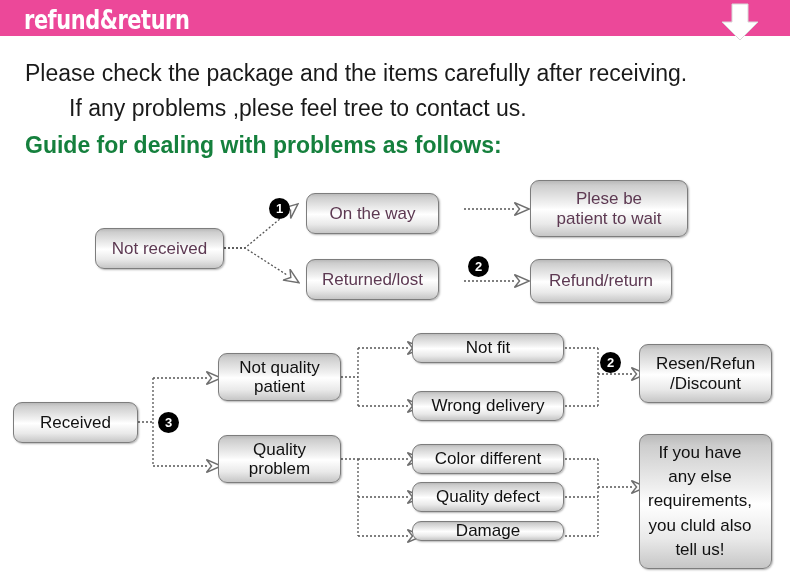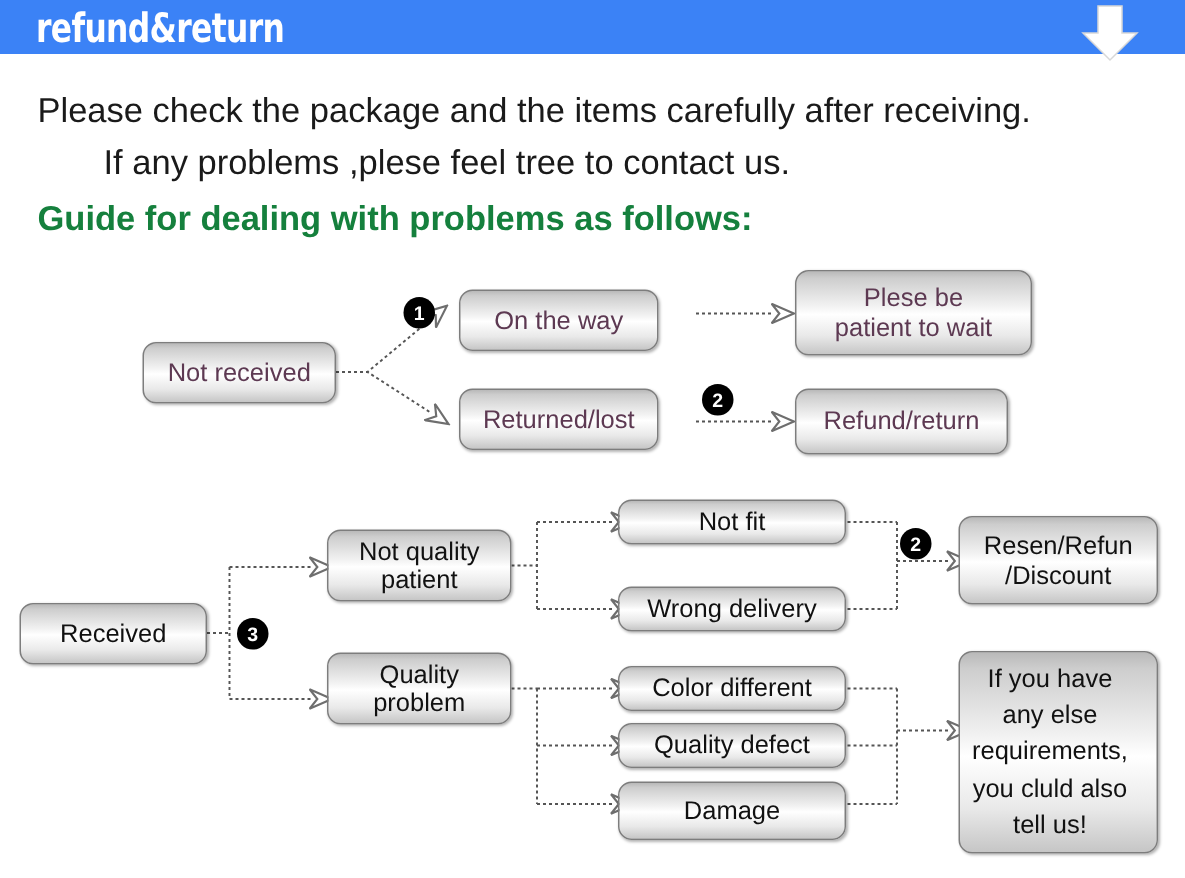--- a/index.html
+++ b/index.html
@@ -8,21 +8,21 @@
     background:#ffffff;
     font-family:"Liberation Sans", sans-serif;
     overflow:hidden;
     position:relative;
   }
   #root{position:absolute;left:0;top:0;width:790px;height:585px;}
 
   
   .header-bar{
     position:absolute;left:0;top:0;width:790px;height:36px;
-    background:#3b82f6;
+    background:#ec4899;
   }
   .header-title{
     position:absolute;left:24px;top:4px;
     color:#ffffff;
     font-family:"Liberation Sans Narrow","DejaVu Sans Condensed","Liberation Sans",sans-serif;
     font-size:27px;font-weight:bold;
     letter-spacing:-0.5px;
     transform:scaleX(0.86);
     transform-origin:left top;
     white-space:nowrap;
@@ -167,21 +167,21 @@
 problem</div>
 
   <div class="fbox" style="left:412px;top:333px;width:152px;height:30px;">Not fit</div>
 
   <div class="fbox" style="left:412px;top:391px;width:152px;height:30px;">Wrong delivery</div>
 
   <div class="fbox" style="left:412px;top:444px;width:152px;height:30px;">Color different</div>
 
   <div class="fbox" style="left:412px;top:482px;width:152px;height:30px;">Quality defect</div>
 
-  <div class="fbox" style="left:412px;top:521px;width:152px;height:39px;">Damage</div>
+  <div class="fbox" style="left:412px;top:521px;width:152px;height:20px;">Damage</div>
 
   <div class="fbox" style="left:639px;top:344px;width:133px;height:59px;">Resen/Refun
 /Discount</div>
 
   <div class="fbox leftalign" style="left:639px;top:422px;width:133px;height:135px;">If you have
 any else
 requirements,
 you cluld also
 tell us!</div>
 

